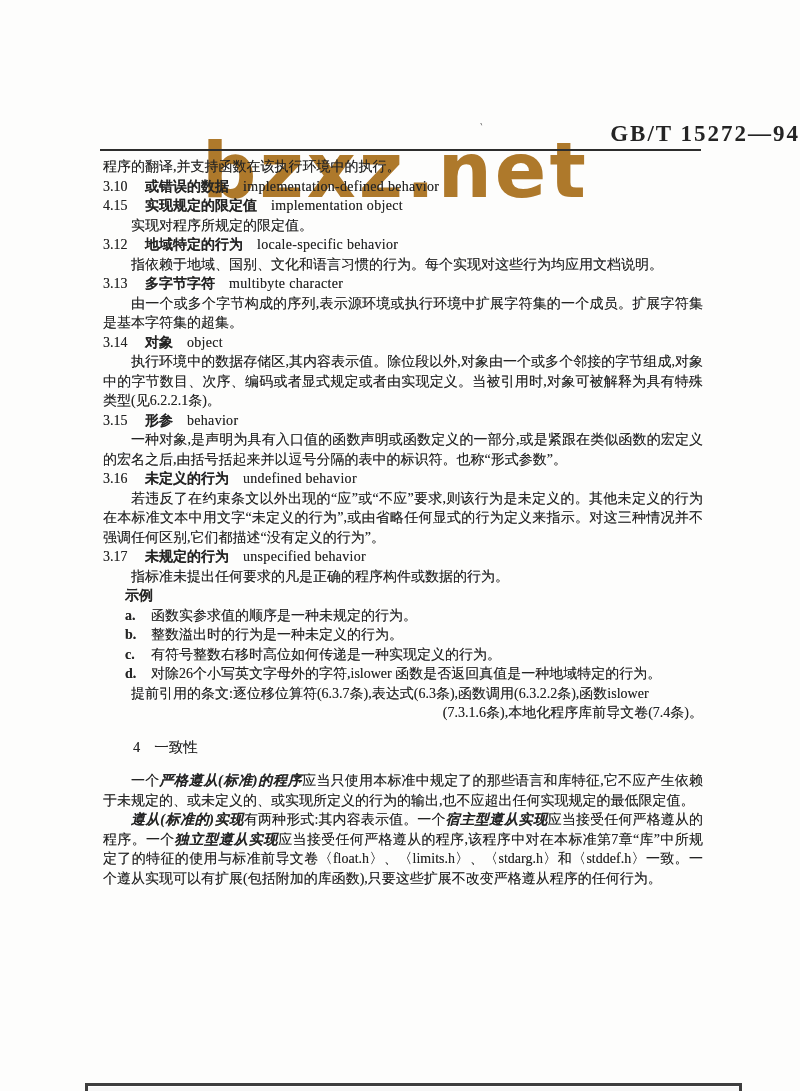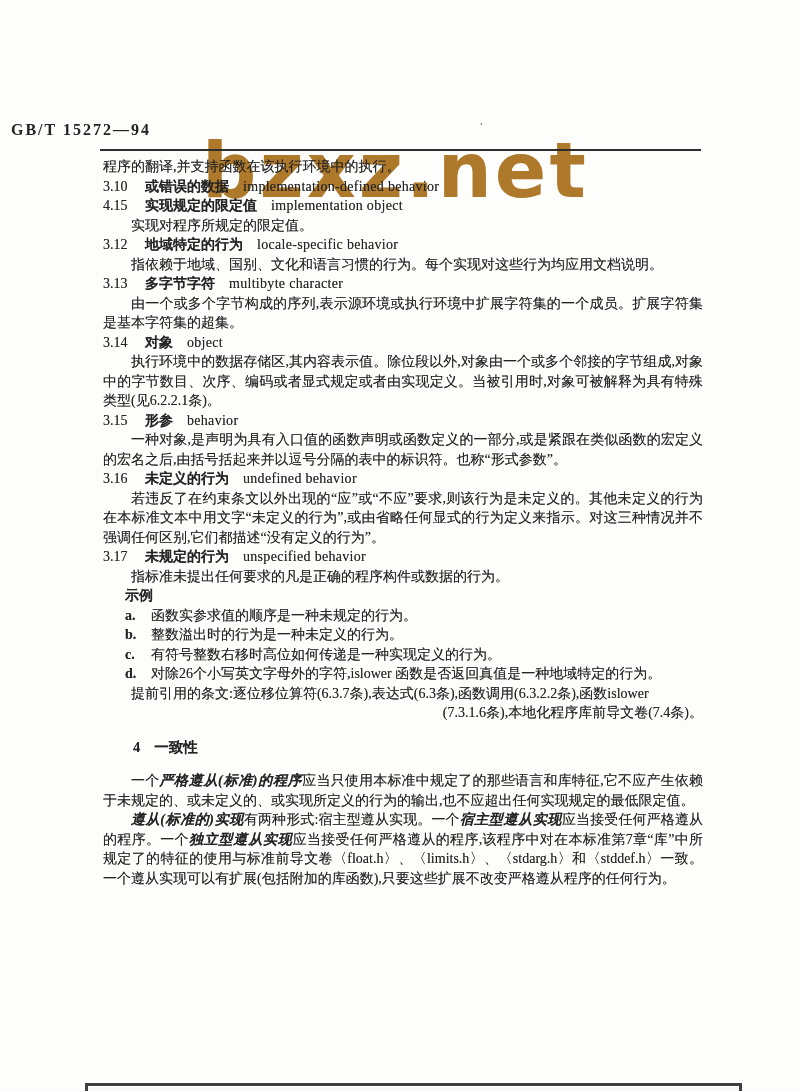--- a/index.html
+++ b/index.html
@@ -21,23 +21,23 @@
     line-height:1;
     letter-spacing:3px;
     color:#a16207;
     opacity:.85;
     z-index:0;
     user-select:none;
   }
   .header{
     position:absolute;
     left:11px;right:0;top:121px;
-    text-align:left;
+    text-align:right;
     font-weight:bold;
-    font-size:16px;
+    font-size:23px;
     letter-spacing:2px;
     z-index:2;
   }
   .header-tick{
     position:absolute;
     left:478px;top:120px;
     font-size:13px;color:#6a6a6a;
     transform:rotate(18deg);
     z-index:2;
   }
@@ -66,21 +66,21 @@
   .t-zh{font-weight:bold;margin-left:8px;}
   .t-en{margin-left:14px;letter-spacing:.3px;}
   .examples{margin-left:22px;}
   .ex-label{font-weight:bold;}
   .ex-item{}
   .ex-marker{display:inline-block;width:26px;font-weight:bold;}
   .refs-l1{text-indent:2em;}
   .refs-l2{text-align:right;text-indent:0;}
   .clause-head{
     font-size:14.5px;
-    font-weight:bold;
+    font-weight:normal;
     margin:15px 0 14px 30px;
     line-height:19.5px;
   }
   .clause-head .c-num{margin-right:14px;}
   .em{font-style:italic;font-weight:bold;letter-spacing:.5px;}
   .bottom-box{
     position:absolute;
     left:85px;top:1083px;
     width:651px;height:10px;
     border:3px solid #3e3e3e;
@@ -180,21 +180,21 @@
     </section>
 
     <section>
       <h2 class="clause-head">
         <span class="c-num">4</span><span>一致性</span>
       </h2>
       <p class="para">
         <span>一个</span><span class="em">严格遵从(标准)的程序</span><span>应当只使用本标准中规定了的那些语言和库特征,它不应产生依赖于未规定的、或未定义的、或实现所定义的行为的输出,也不应超出任何实现规定的最低限定值。</span>
       </p>
       <p class="para">
-        <span class="em">遵从(标准的)实现</span><span>有两种形式:宿主型遵从实现。一个</span><span class="em">宿主型遵从实现</span><span>应当接受任何严格遵从的程序。一个</span><span class="em">独立型遵从实现</span><span>应当接受任何严格遵从的程序,该程序中对在本标准第7章“库”中所规定了的特征的使用与标准前导文卷〈float.h〉、〈limits.h〉、〈stdarg.h〉和〈stddef.h〉一致。一个遵从实现可以有扩展(包括附加的库函数),只要这些扩展不改变严格遵从程序的任何行为。</span>
+        <span class="em">遵从(标准的)实现</span><span>有两种形式:其内容表示值。一个</span><span class="em">宿主型遵从实现</span><span>应当接受任何严格遵从的程序。一个</span><span class="em">独立型遵从实现</span><span>应当接受任何严格遵从的程序,该程序中对在本标准第7章“库”中所规定了的特征的使用与标准前导文卷〈float.h〉、〈limits.h〉、〈stdarg.h〉和〈stddef.h〉一致。一个遵从实现可以有扩展(包括附加的库函数),只要这些扩展不改变严格遵从程序的任何行为。</span>
       </p>
     </section>
 
   </div>
 
   <div class="bottom-box"></div>
 
 </div>
 
 </body></html>

